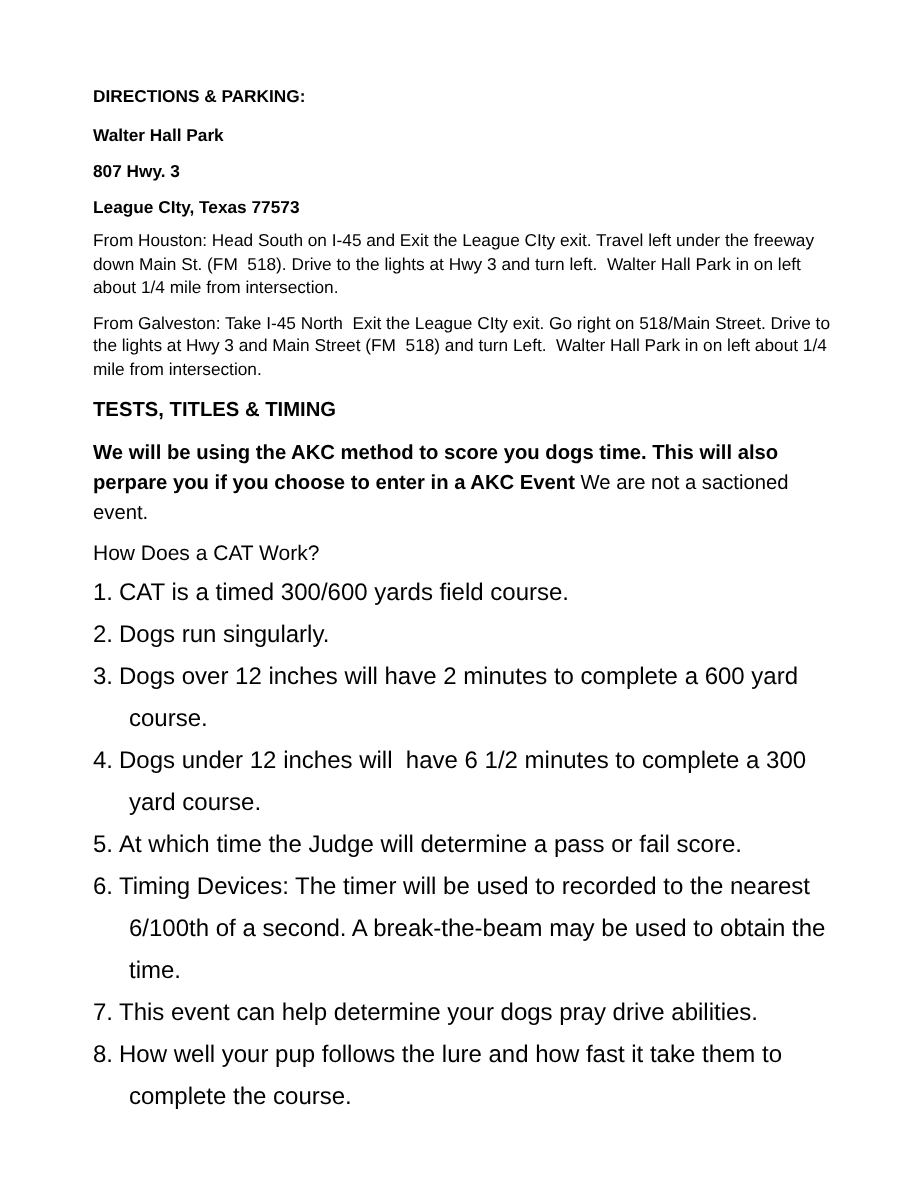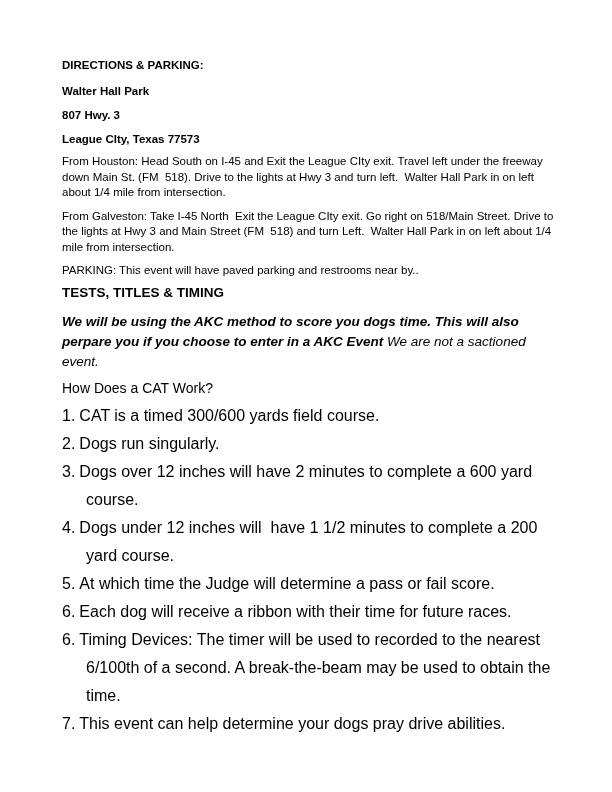--- a/index.html
+++ b/index.html
@@ -57,21 +57,20 @@
     white-space: pre-wrap;
   }
 
   
   .intro {
     font-size: 13.5px;
     line-height: 20px;
     margin-bottom: 2px !important;
     white-space: pre-wrap;
     max-width: 494px;
-    font-style: italic;
   }
   .intro .b { font-weight: bold; }
 
   
   .question {
     font-size: 14px;
     line-height: 28px;
     white-space: pre-wrap;
   }
   .cat-list { max-width: 496px; }
@@ -92,35 +91,34 @@
   <section>
     <p class="h1">DIRECTIONS &amp; PARKING:</p>
     <p class="addr">Walter Hall Park</p>
     <p class="addr">807 Hwy. 3</p>
     <p class="addr addr-last">League CIty, Texas 77573</p>
 
     <p class="para"><span class="b">From Houston</span><span>: Head South on I-45 and Exit the League CIty exit. Travel left under the freeway down Main St. (FM  518). Drive to the lights at Hwy 3 and turn left.  Walter Hall Park in on left about 1/4 mile from intersection.</span></p>
 
     <p class="para"><span class="b">From Galveston:</span><span> Take I-45 North  Exit the League CIty exit. Go right on 518/Main Street. Drive to the lights at Hwy 3 and Main Street (FM  518) and turn Left.  Walter Hall Park in on left about 1/4 mile from intersection.</span></p>
 
-    <p class="para para-parking"><span class="b">PARKING:</span><span> This event will have paved parking and restrooms near by..</span></p>
   </section>
 
   <section>
     <p class="h2">TESTS, TITLES &amp; TIMING</p>
 
     <p class="intro"><span class="b">We will be using the AKC method to score you dogs time. This will also perpare you if you choose to enter in a AKC Event</span><span> We are not a sactioned event.</span></p>
 
     <p class="question">How Does a CAT Work?</p>
 
     <div class="cat-list">
       <div class="li"><span class="num">1.</span><span>CAT is a timed 300/600 yards field course.</span></div>
       <div class="li"><span class="num">2.</span><span>Dogs run singularly.</span></div>
       <div class="li"><span class="num">3.</span><span>Dogs over 12 inches will have 2 minutes to complete a 600 yard course.</span></div>
-      <div class="li"><span class="num">4.</span><span>Dogs under 12 inches will  have 1 1/2 minutes to complete a 200 yard course.</span></div>
+      <div class="li"><span class="num">4.</span><span>Dogs under 12 inches will  have 6 1/2 minutes to complete a 300 yard course.</span></div>
       <div class="li"><span class="num">5.</span><span>At which time the Judge will determine a pass or fail score.</span></div>
-      <div class="li"><span class="num">6.</span><span>Each dog will receive a ribbon with their time for future races.</span></div>
       <div class="li"><span class="num">6.</span><span>Timing Devices: The timer will be used to recorded to the nearest 6/100th of a second. A break-the-beam may be used to obtain the time.</span></div>
       <div class="li"><span class="num">7.</span><span>This event can help determine your dogs pray drive abilities.</span></div>
+      <div class="li"><span class="num">8.</span><span>How well your pup follows the lure and how fast it take them to complete the course.</span></div>
     </div>
   </section>
 
 </div>
 
 </body></html>

